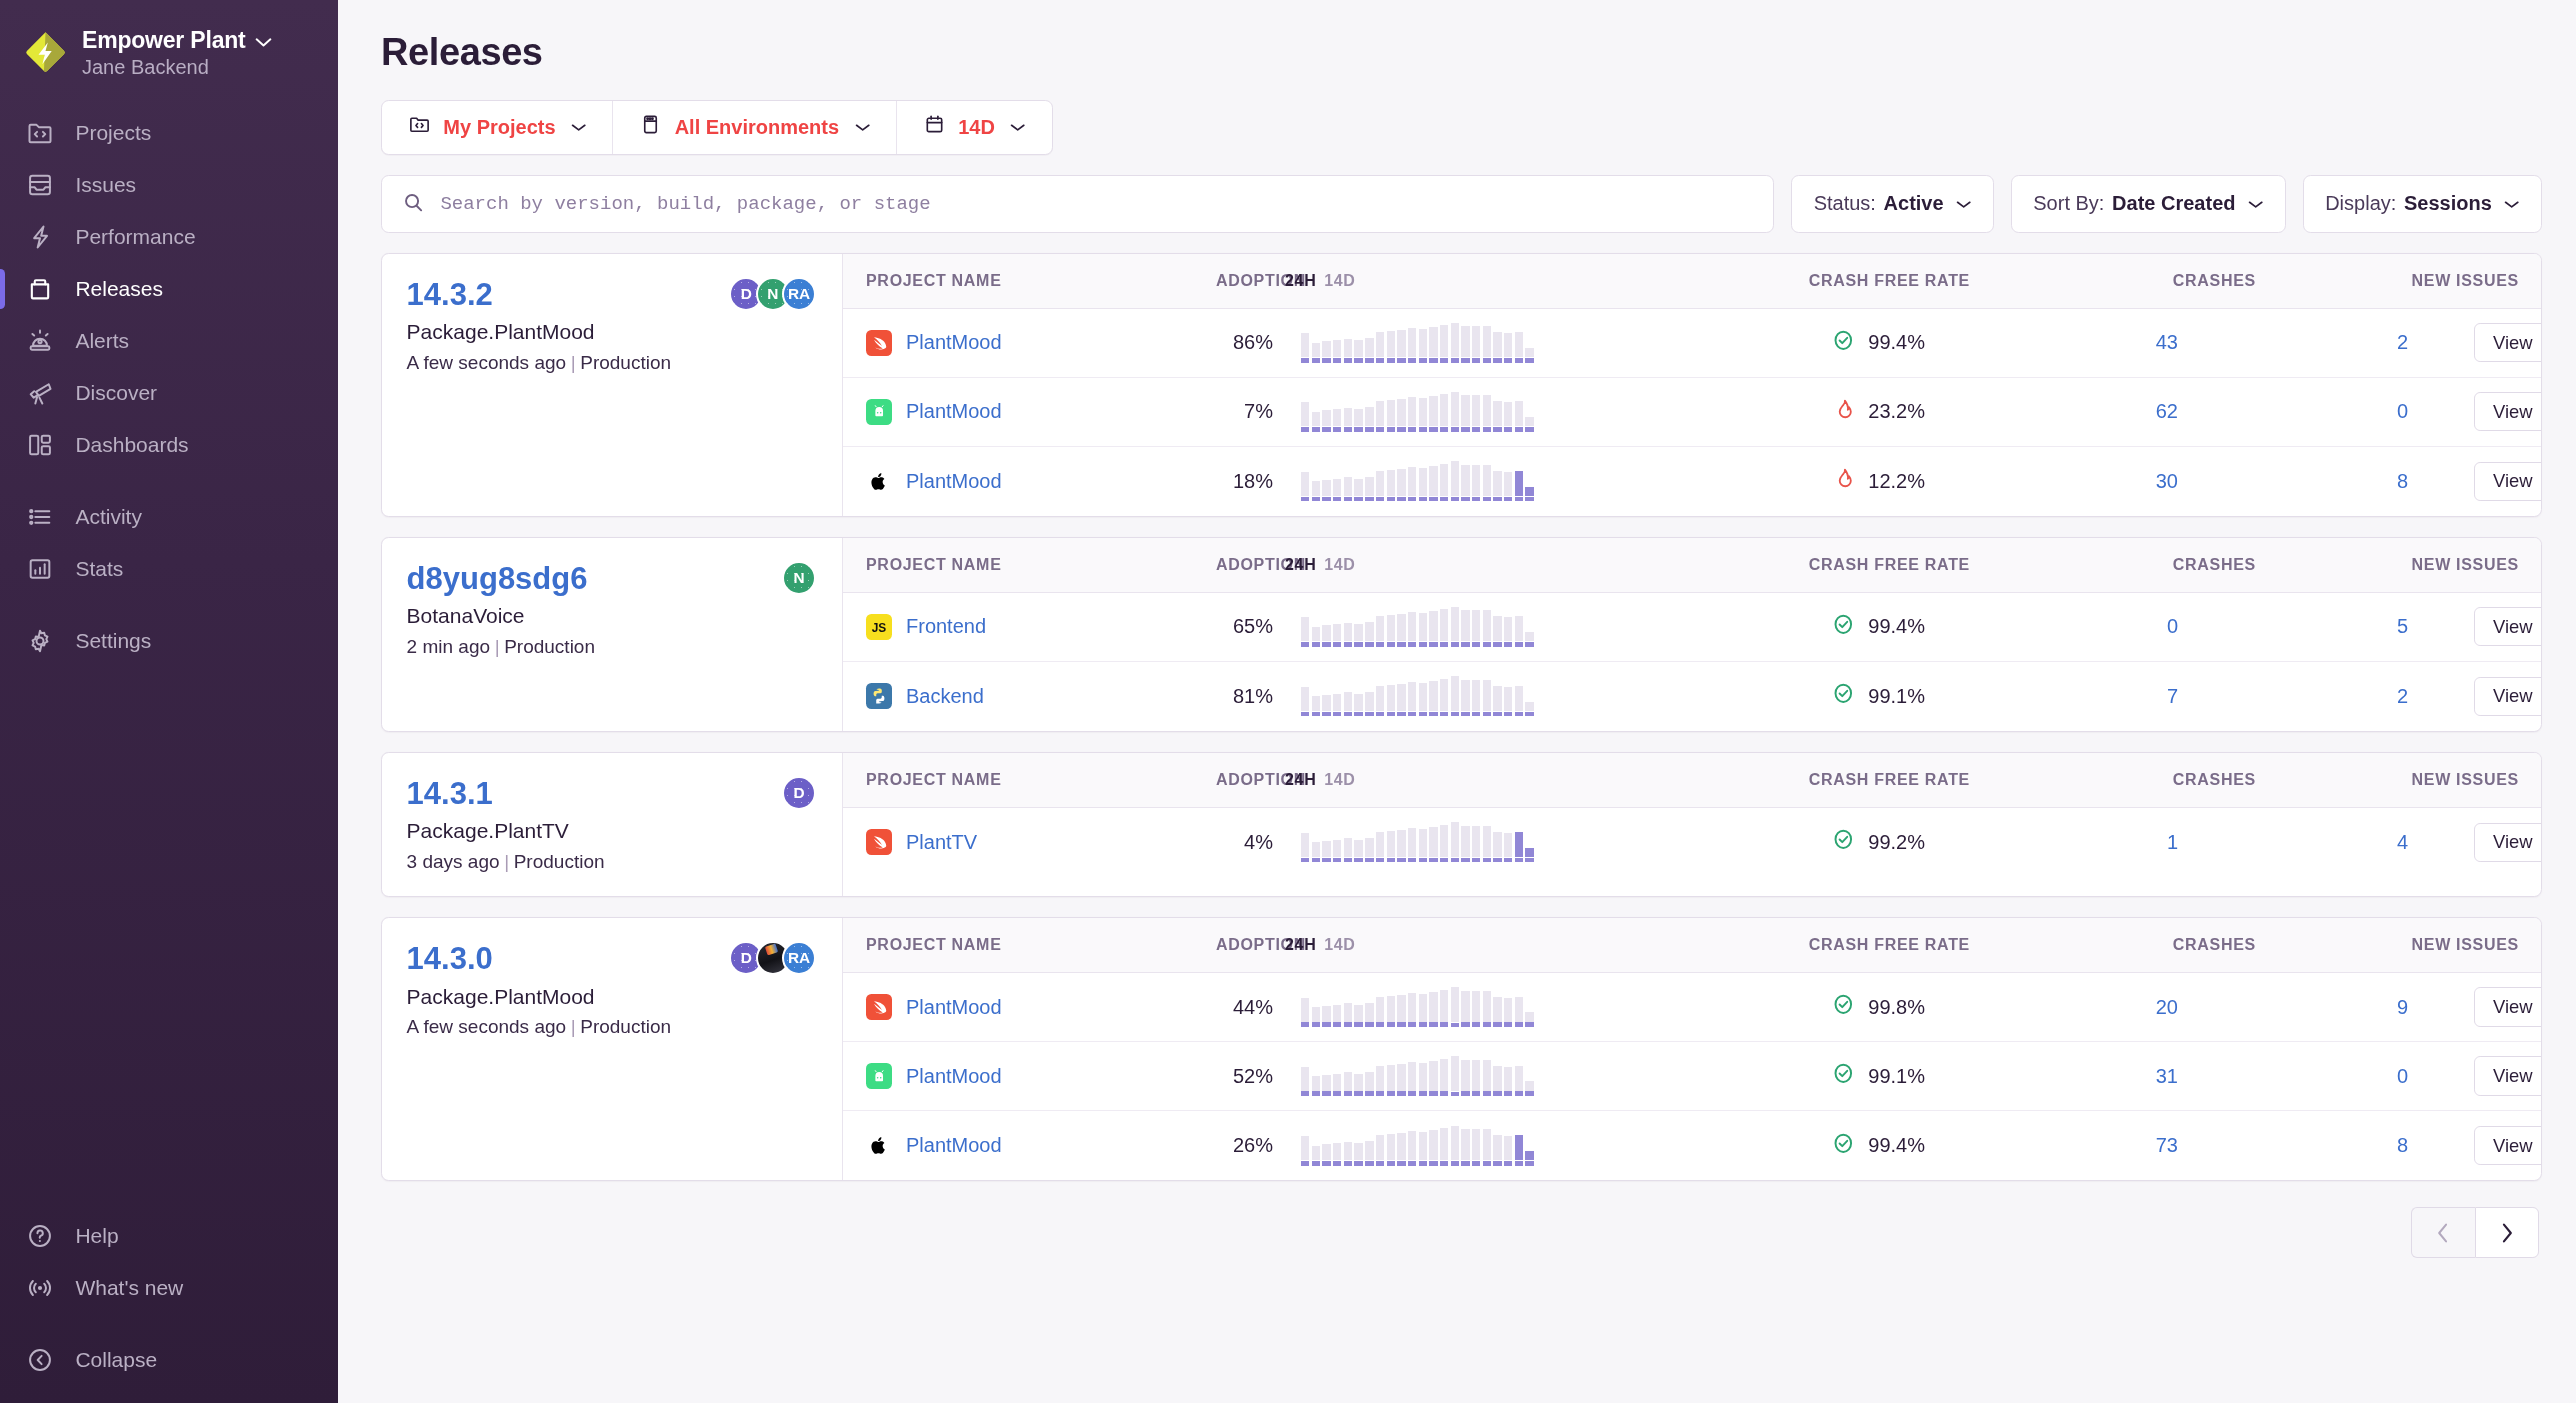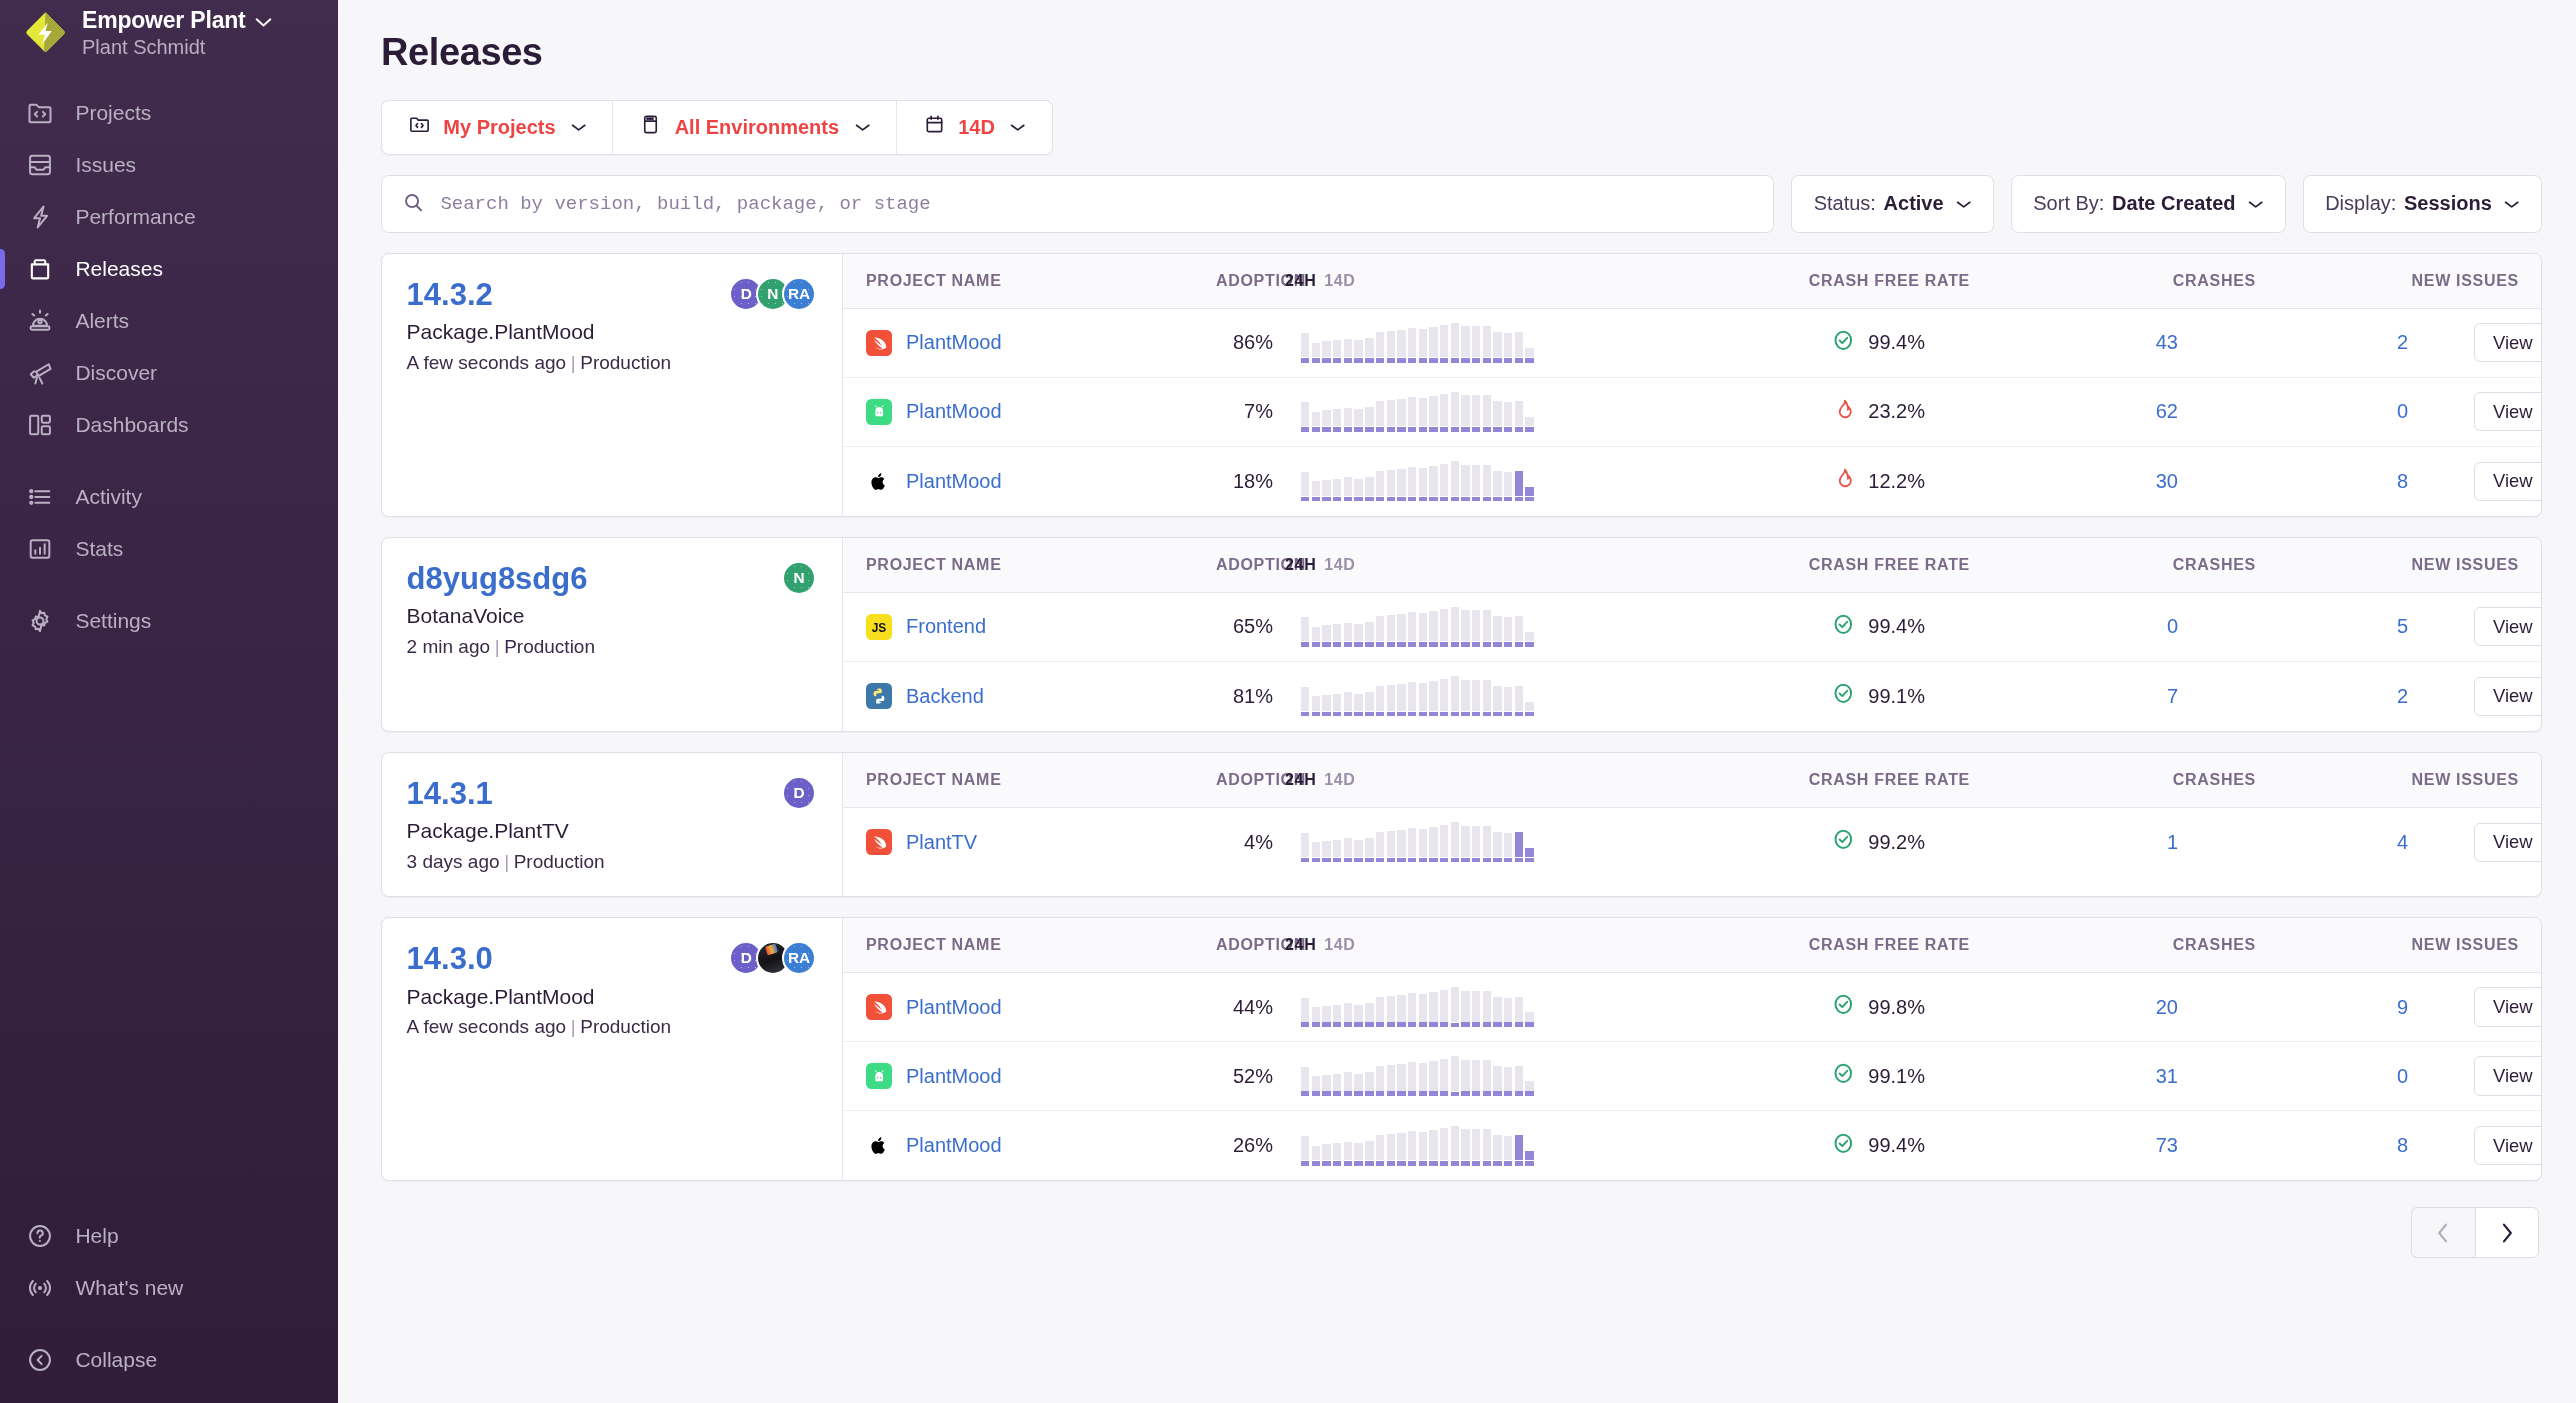--- a/index.html
+++ b/index.html
@@ -9,21 +9,21 @@
     background: #F7F6F9;
     overflow: hidden;
   }
   .app { display: flex; width: 2576px; height: 1403px; }
 
   
   .sidebar {
     width: 338px; flex: 0 0 338px; height: 1403px;
     background: linear-gradient(180deg,#422C4E 0%,#3A2546 40%,#2F1D39 100%);
     display: flex; flex-direction: column;
-    padding: 4px 0 17px 0; position: relative;
+    padding: 24px 0 17px 0; position: relative;
   }
   .org-head { display: flex; align-items: center; padding: 3.1px 0 0 23px; gap: 14px; }
   .org-logo { width: 45px; height: 45px; flex: 0 0 45px; position: relative; }
   .org-text { display: flex; flex-direction: column; }
   .org-name { color:#fff; font-size:23px; font-weight:700; letter-spacing:-0.2px; display:flex; align-items:center; gap:9.2px;}
   .org-user { color:#B9AEC4; font-size:20px; margin-top:1.5px; }
   .chev { display:inline-block; }
 
   .nav { margin-top: 28px; display:flex; flex-direction:column; }
   .nav-group { display:flex; flex-direction:column; }
@@ -196,21 +196,21 @@
       </div>
       <div class="org-text">
         <div class="org-name">
           <span>Empower Plant</span>
           <span class="chev">
             <svg width="17" height="10.7" viewBox="0 0 22 14">
                 <path d="M2 3 L11 11 L20 3" stroke="#fff" stroke-width="2.6" fill="none" stroke-linecap="round" stroke-linejoin="round"></path>
               </svg>
           </span>
         </div>
-        <div class="org-user">Plant Schmidt</div>
+        <div class="org-user">Jane Backend</div>
       </div>
     </div>
 
     <nav class="nav">
       <div class="nav-group">
 
         <div class="nav-item">
           <span class="nav-ico">
             <svg width="28" height="28" viewBox="0 0 24 24" fill="none" stroke="#BAB0C4" stroke-width="1.7" stroke-linecap="round" stroke-linejoin="round">
               <path d="M3 6a1 1 0 0 1 1-1h5l2 2h9a1 1 0 0 1 1 1v11a1 1 0 0 1-1 1H4a1 1 0 0 1-1-1z"></path>

